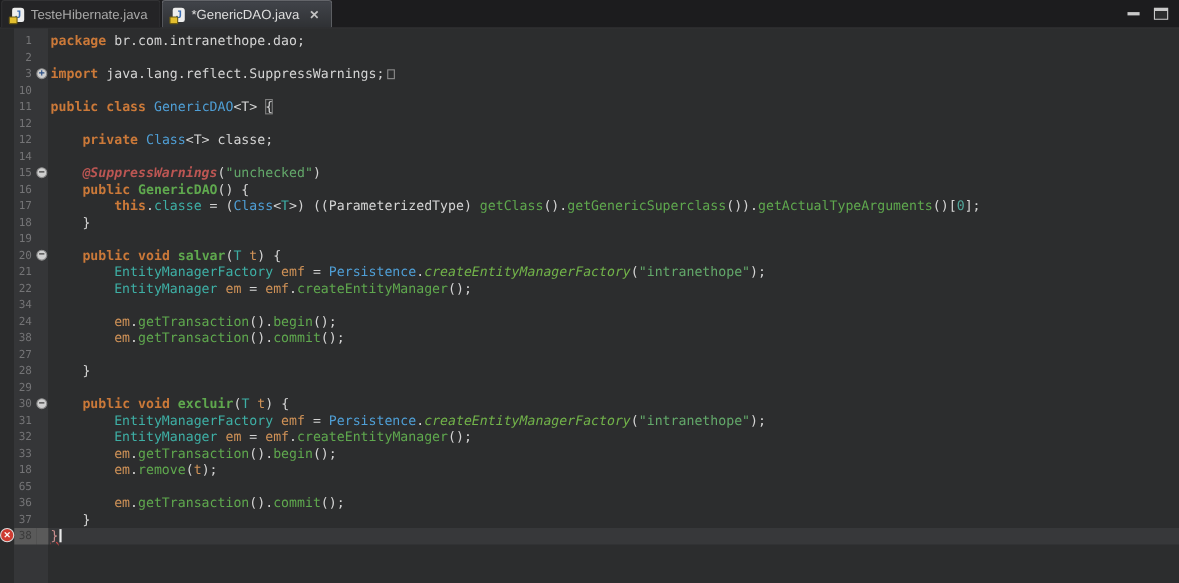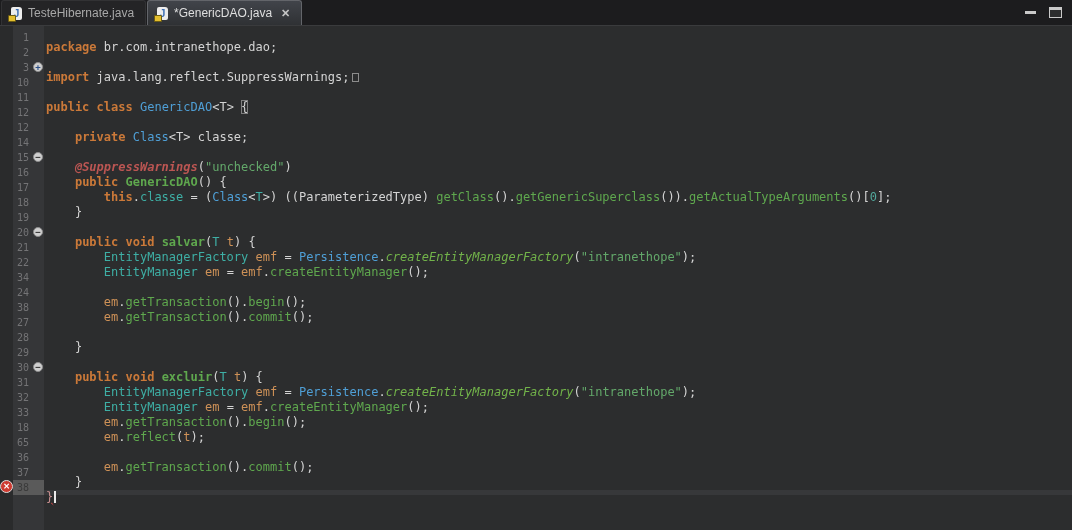--- a/index.html
+++ b/index.html
@@ -47,21 +47,21 @@
   }
   .row { display:flex; height:15px; line-height:15px; }
   .cell-ann { width:13px; flex:none; position:relative; }
   .cell-num {
     width:20px; flex:none; text-align:right; padding-right:4px;
     font-family:"DejaVu Sans Mono", monospace; font-size:10px; color:#747476;
   }
   .cell-fold { width:11px; flex:none; position:relative; }
   .cell-code {
     flex:1; white-space:pre; padding-left:2px;
-    font-family:"DejaVu Sans Mono", monospace; font-size:12px; color:#D4D4D4;margin-top:10px;
+    font-family:"DejaVu Sans Mono", monospace; font-size:12px; color:#D4D4D4;
   }
   .row.current .cell-code { background:#37383A; }
   .row.current .cell-num { background:#5A5A5A; color:#3A3A3A; }
   .row.current .cell-fold { background:#5A5A5A; }
   .foldicon {
     position:absolute; left:0; top:2px; width:10px; height:10px; border-radius:50%;
     background:#CFCFCF; border:1px solid #8B8B8B; color:#2B4F86;
     font-size:9px; line-height:9px; text-align:center; font-weight:bold;
     font-family:"DejaVu Sans Mono", monospace; cursor:pointer;
   }
@@ -271,21 +271,21 @@
       <div class="row">
         <div class="cell-ann"></div>
         <div class="cell-num">33</div>
         <div class="cell-fold"></div>
         <div class="cell-code"><span class="tok-d">        </span><span class="tok-v">em</span><span class="tok-d">.</span><span class="tok-m">getTransaction</span><span class="tok-d">().</span><span class="tok-m">begin</span><span class="tok-d">();</span></div>
       </div>
       <div class="row">
         <div class="cell-ann"></div>
         <div class="cell-num">18</div>
         <div class="cell-fold"></div>
-        <div class="cell-code"><span class="tok-d">        </span><span class="tok-v">em</span><span class="tok-d">.</span><span class="tok-m">reflect</span><span class="tok-d">(</span><span class="tok-v">t</span><span class="tok-d">);</span></div>
+        <div class="cell-code"><span class="tok-d">        </span><span class="tok-v">em</span><span class="tok-d">.</span><span class="tok-m">remove</span><span class="tok-d">(</span><span class="tok-v">t</span><span class="tok-d">);</span></div>
       </div>
       <div class="row">
         <div class="cell-ann"></div>
         <div class="cell-num">65</div>
         <div class="cell-fold"></div>
         <div class="cell-code"></div>
       </div>
       <div class="row">
         <div class="cell-ann"></div>
         <div class="cell-num">36</div>

